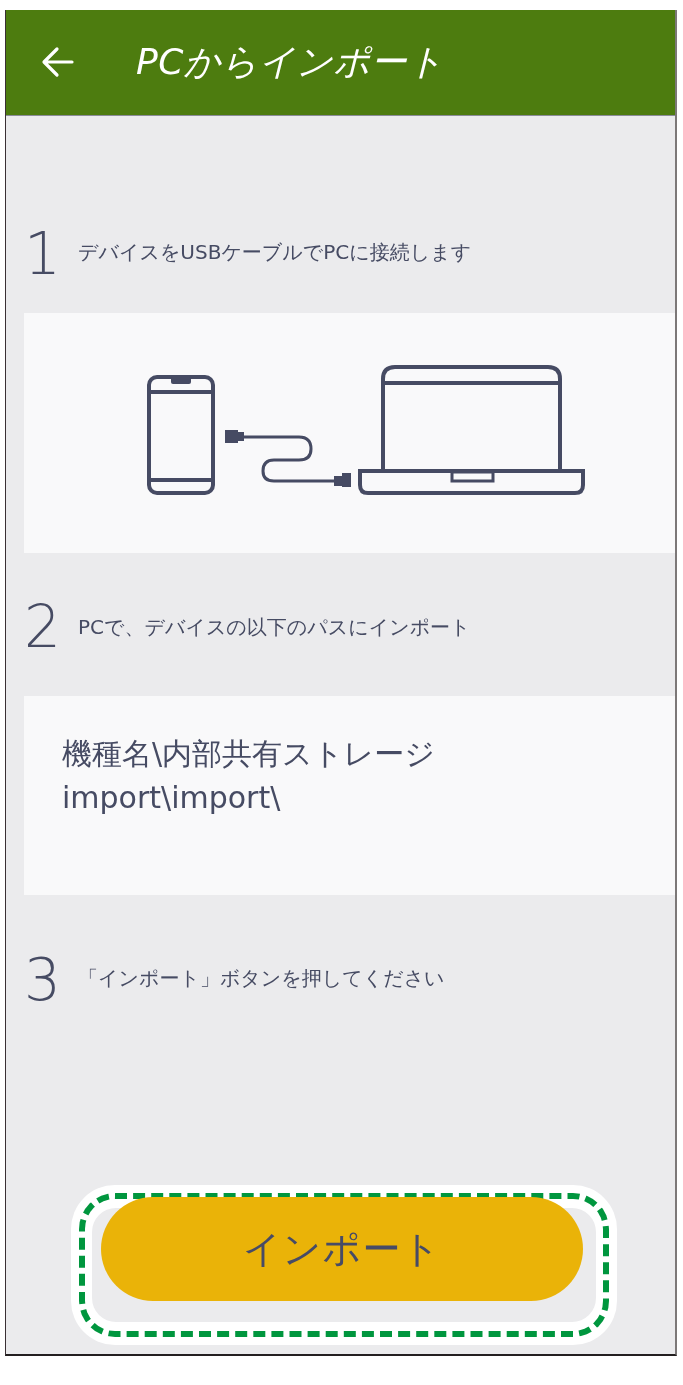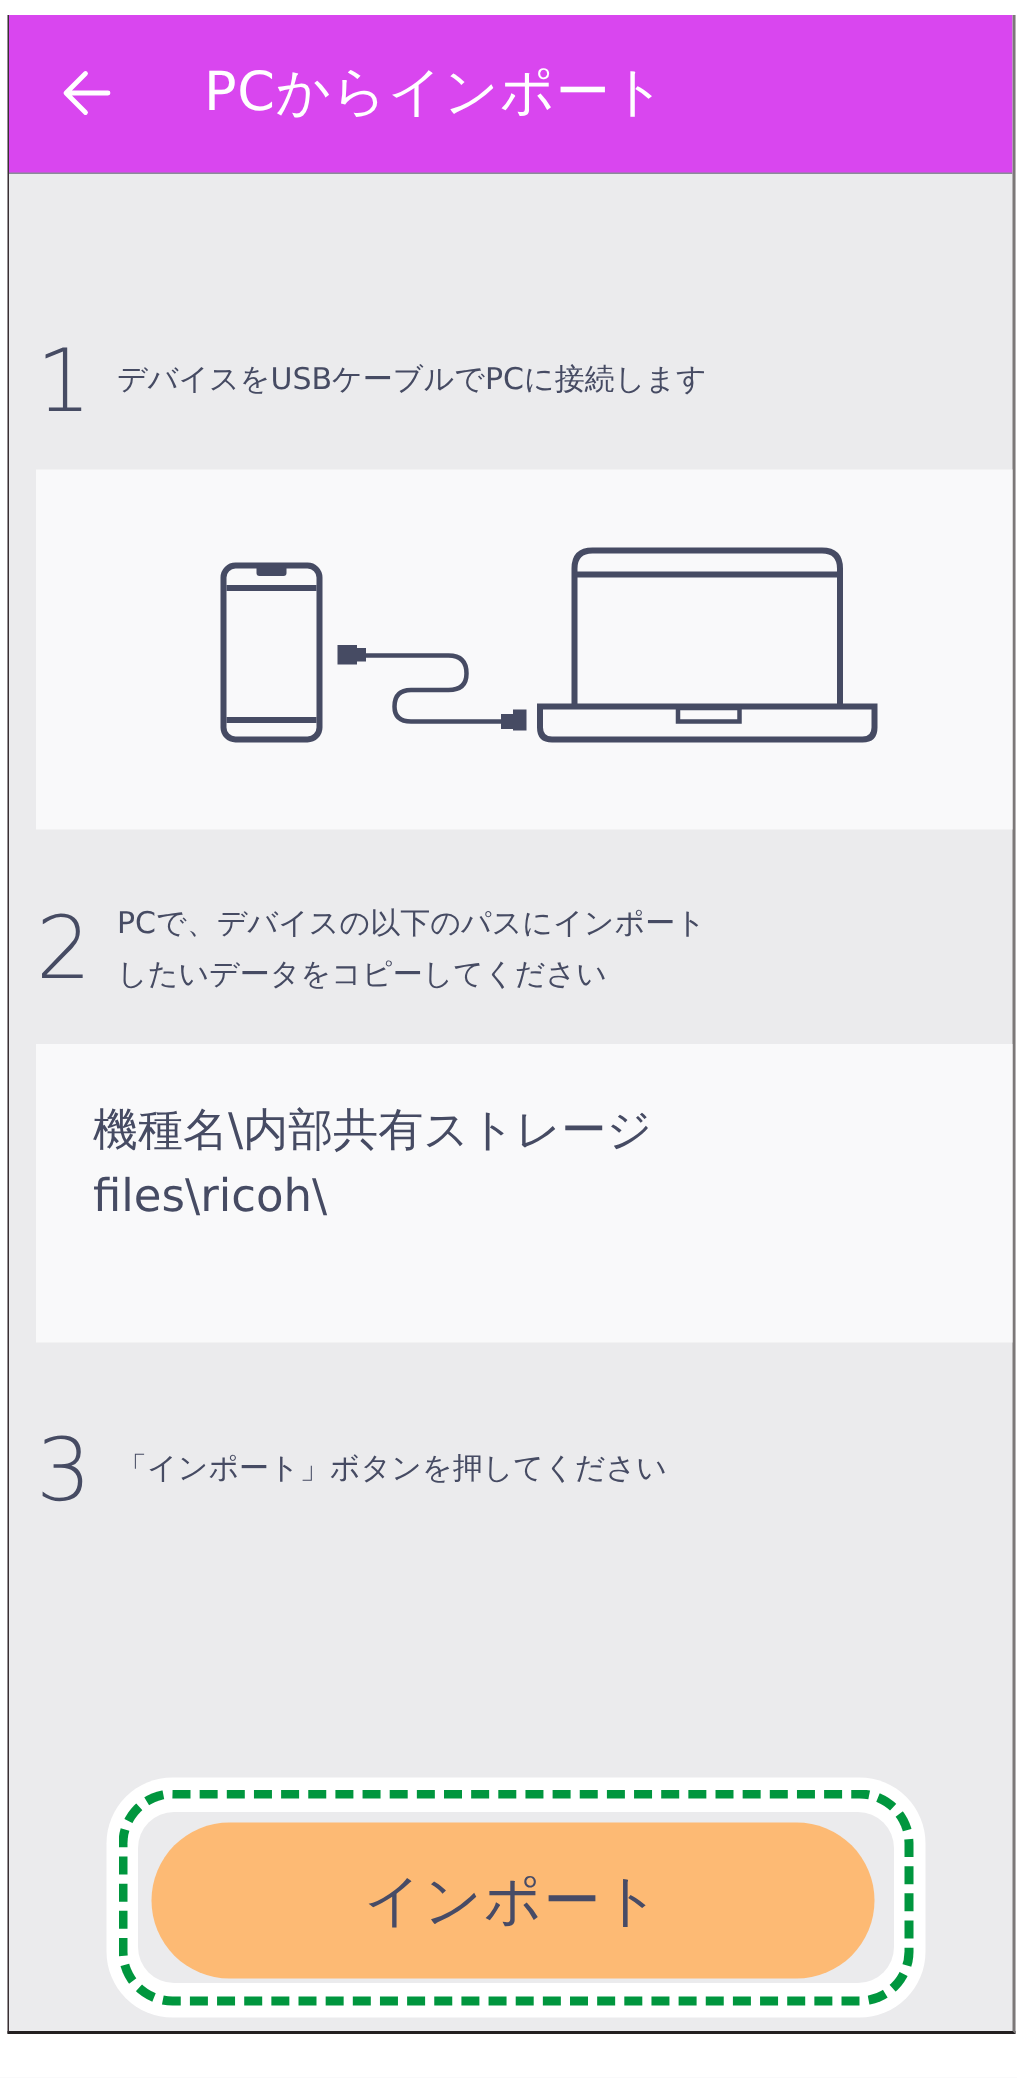--- a/index.html
+++ b/index.html
@@ -1,39 +1,39 @@
 <!DOCTYPE html>
 <html><head>
   <meta charset="utf-8">
   <style>
     html, body { margin:0; padding:0; background:#ffffff; }
     body { width:683px; height:1385px; position:relative; overflow:hidden;
            font-family:"DejaVu Sans","Liberation Sans",sans-serif; }
     .frame { position:absolute; left:5px; top:10px; width:672px; height:1346px;
              background:#ebebed; border-left:1px solid #3a3034; border-right:2px solid #7c7878;
              border-bottom:2px solid #231f20; box-sizing:border-box; overflow:hidden; }
-    .appbar { position:absolute; left:0; top:0; width:100%; height:105px; background:#d946ef;
-              border-bottom:1px solid #8a8c98; }
+    .appbar { position:absolute; left:0; top:0; width:100%; height:105px; background:#4d7c0f;
+              border-bottom:1px solid #8a8c98;font-style:italic; }
     .back { position:absolute; left:34px; top:34px; width:36px; height:36px; cursor:pointer; }
     .title { position:absolute; left:130px; top:28px; color:#ffffff; font-size:36px; line-height:48px;
              letter-spacing:0.5px; white-space:nowrap; }
     .step { position:absolute; left:18px; color:#464b63; display:flex; align-items:center; }
     .step .num { font-size:58px; line-height:58px; width:54px; font-weight:300; }
     .step .txt { font-size:20px; line-height:34px; white-space:nowrap; }
     .card { position:absolute; left:18px; width:637px; background:#f9f9fa;padding-left:20px; }
     .illus { top:303px; height:240px; }
     .pathbox { top:686px; height:199px; }
     .pathtext { position:absolute; left:38px; top:36px; font-size:30px; line-height:44px; color:#464b63; white-space:nowrap; }
     .btn-wrap { position:absolute; left:65px; top:1175px; width:546px; height:160px; }
     .focus-outer { position:absolute; left:0; top:0; width:100%; height:100%; border-radius:44px; background:#ffffff; }
     .focus-dash { position:absolute; left:8px; top:8px; right:8px; bottom:8px; border-radius:36px;
                   border:6px dashed #00963e; box-sizing:border-box; }
     .focus-inner { position:absolute; left:21px; top:23px; right:21px; bottom:23px; border-radius:24px; background:#ebebed; }
-    .import-btn { position:absolute; left:30px; top:30px; width:482px; height:104px; border-radius:52px;
-                  background:#fdba74; color:#474b66; font-size:38px; display:flex; align-items:center;
+    .import-btn { position:absolute; left:30px; top:12px; width:482px; height:104px; border-radius:52px;
+                  background:#eab308; color:#474b66; font-size:38px; display:flex; align-items:center;
                   justify-content:center; cursor:pointer; letter-spacing:1px; }
   </style>
 </head>
 <body>
 
 <div class="frame">
 
   <div class="appbar">
     <div class="back">
       <svg width="36" height="36" viewBox="0 0 36 36">
@@ -69,28 +69,27 @@
         <path d="M316 158 H539 V172 Q539 180 531 180 H324 Q316 180 316 172 Z"></path>
         <rect x="408" y="159" width="41" height="9" stroke-width="3"></rect>
       </g>
     </svg>
   </div>
 
   <div class="step" style="top:588px;">
     <span class="num">2</span>
     <span class="txt" style="display:flex;flex-direction:column;justify-content:flex-end;">
       <span>PCで、デバイスの以下のパスにインポート</span>
-      <span>したいデータをコピーしてください</span>
     </span>
   </div>
 
   <div class="card pathbox">
     <div class="pathtext">
       <div>機種名\内部共有ストレージ</div>
-      <div>files\ricoh\</div>
+      <div>import\import\</div>
     </div>
   </div>
 
   <div class="step" style="top:941px;">
     <span class="num">3</span>
     <span class="txt" style="margin-top:-4px;">「インポート」ボタンを押してください</span>
   </div>
 
   <div class="btn-wrap">
     <div class="focus-outer"></div>

